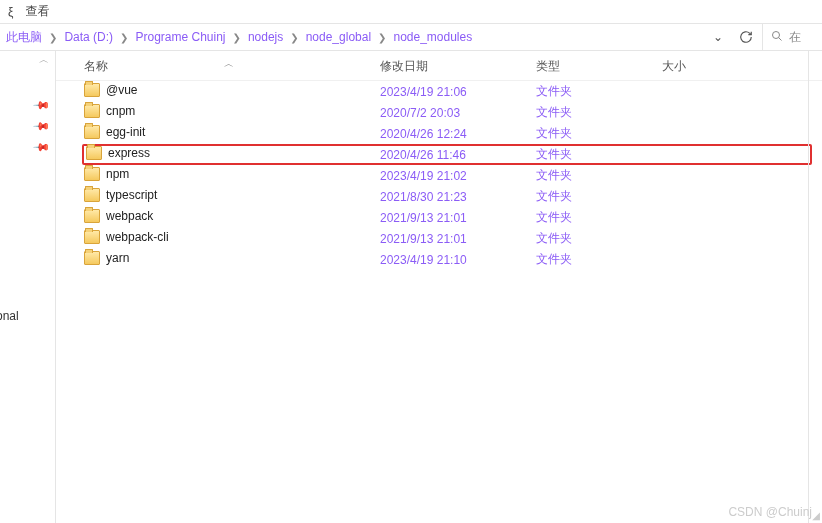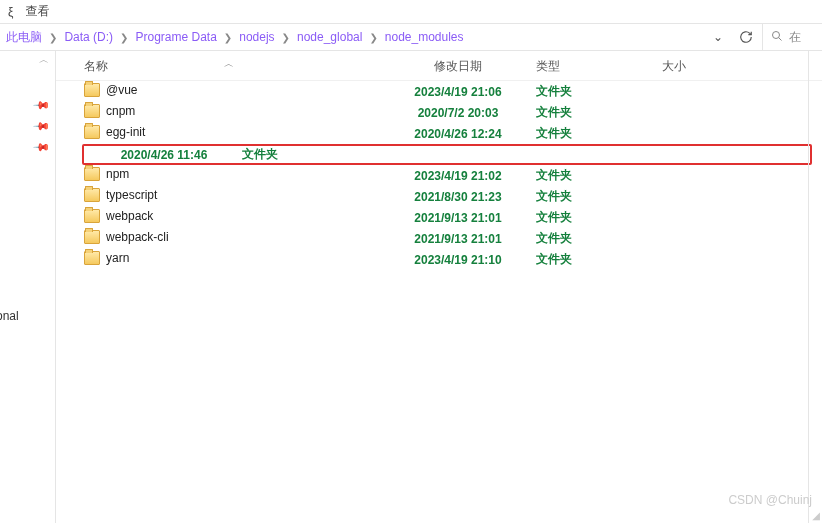--- a/index.html
+++ b/index.html
@@ -20,52 +20,52 @@
     
     .sidebar { width: 56px; border-right: 1px solid #e5e5e5; position: relative; }
     .pin { position:absolute; right:6px; transform: rotate(45deg); color:#888; font-size:11px; }
     .side-text { position:absolute; left:-4px; font-size:12px; color:#333; }
     .side-scroll-up { position:absolute; top:2px; right:6px; color:#888; font-size:10px; }
     
     .content { flex: 1; padding-top: 2px; position:relative; }
     
     .col-headers { display:flex; height: 28px; align-items:center; padding-left: 28px; border-bottom: 1px solid #f0f0f0; color:#555; position:relative; }
     .col-name { width: 296px; }
-    .col-date { width: 156px; text-align: center; }
+    .col-date { width: 156px; }
     .col-type { width: 126px; }
     .col-size { width: 80px; }
     .sort-ind { position:absolute; left: 168px; top:4px; font-size:10px; color:#666; }
     
     .rows { }
     .row { display:flex; align-items:center; height: 21px; padding-left: 28px; }
     .row.highlight { border: 2px solid #e03030; border-radius: 2px; margin: 0 10px 0 26px; padding-left: 2px; }
     .row.highlight .col-name { width: 294px; }
     .folder-icon { width:16px; height:14px; background: linear-gradient(#ffe9a8,#f5c95e); border:1px solid #d9a43a; border-radius:1px; margin-right:6px; position:relative; }
     .folder-icon::before { content:""; position:absolute; top:-3px; left:0; width:6px; height:3px; background:#f5d178; border:1px solid #d9a43a; border-bottom:none; border-radius:1px 1px 0 0; }
     .name-txt { color:#222; }
-    .date-txt, .type-txt { color:#15803d;font-weight:bold; }
+    .date-txt, .type-txt { color:#8b5cf6; }
     
-    .watermark { position:absolute; bottom:16px; right:10px; font-size:12px; color:#ccc; }
+    .watermark { position:absolute; bottom:4px; right:10px; font-size:12px; color:#ccc; }
     .resize { position:absolute; bottom:2px; right:2px; color:#ccc; font-size:10px; }
     .vdiv { position:absolute; top:0; bottom:0; left:752px; width:1px; background:#e5e5e5; }
   </style>
 </head>
 <body>
 
 <div class="top-toolbar">
   <span>ξ</span>
   <span>查看</span>
 </div>
 
 <div class="breadcrumb-bar">
   <span class="crumb">此电脑</span>
   <span class="chev">❯</span>
   <span class="crumb">Data (D:)</span>
   <span class="chev">❯</span>
-  <span class="crumb">Programe Data</span>
+  <span class="crumb">Programe Chuinj</span>
   <span class="chev">❯</span>
   <span class="crumb">nodejs</span>
   <span class="chev">❯</span>
   <span class="crumb">node_global</span>
   <span class="chev">❯</span>
   <span class="crumb">node_modules</span>
 
   <div class="nav-controls">
     <span class="ico">⌄</span>
     <span class="ico">
@@ -125,20 +125,24 @@
         <div class="row">
           <div class="col-name"><span style="display:inline-flex;align-items:center">
               <span class="folder-icon"></span>
               <span class="name-txt">egg-init</span>
             </span></div>
           <div class="col-date date-txt">2020/4/26 12:24</div>
           <div class="col-type type-txt">文件夹</div>
           <div class="col-size"></div>
         </div>
         <div class="row highlight">
+          <div class="col-name"><span style="display:inline-flex;align-items:center">
+              <span class="folder-icon"></span>
+              <span class="name-txt">express</span>
+            </span></div>
           <div class="col-date date-txt">2020/4/26 11:46</div>
           <div class="col-type type-txt">文件夹</div>
           <div class="col-size"></div>
         </div>
         <div class="row">
           <div class="col-name"><span style="display:inline-flex;align-items:center">
               <span class="folder-icon"></span>
               <span class="name-txt">npm</span>
             </span></div>
           <div class="col-date date-txt">2023/4/19 21:02</div>

